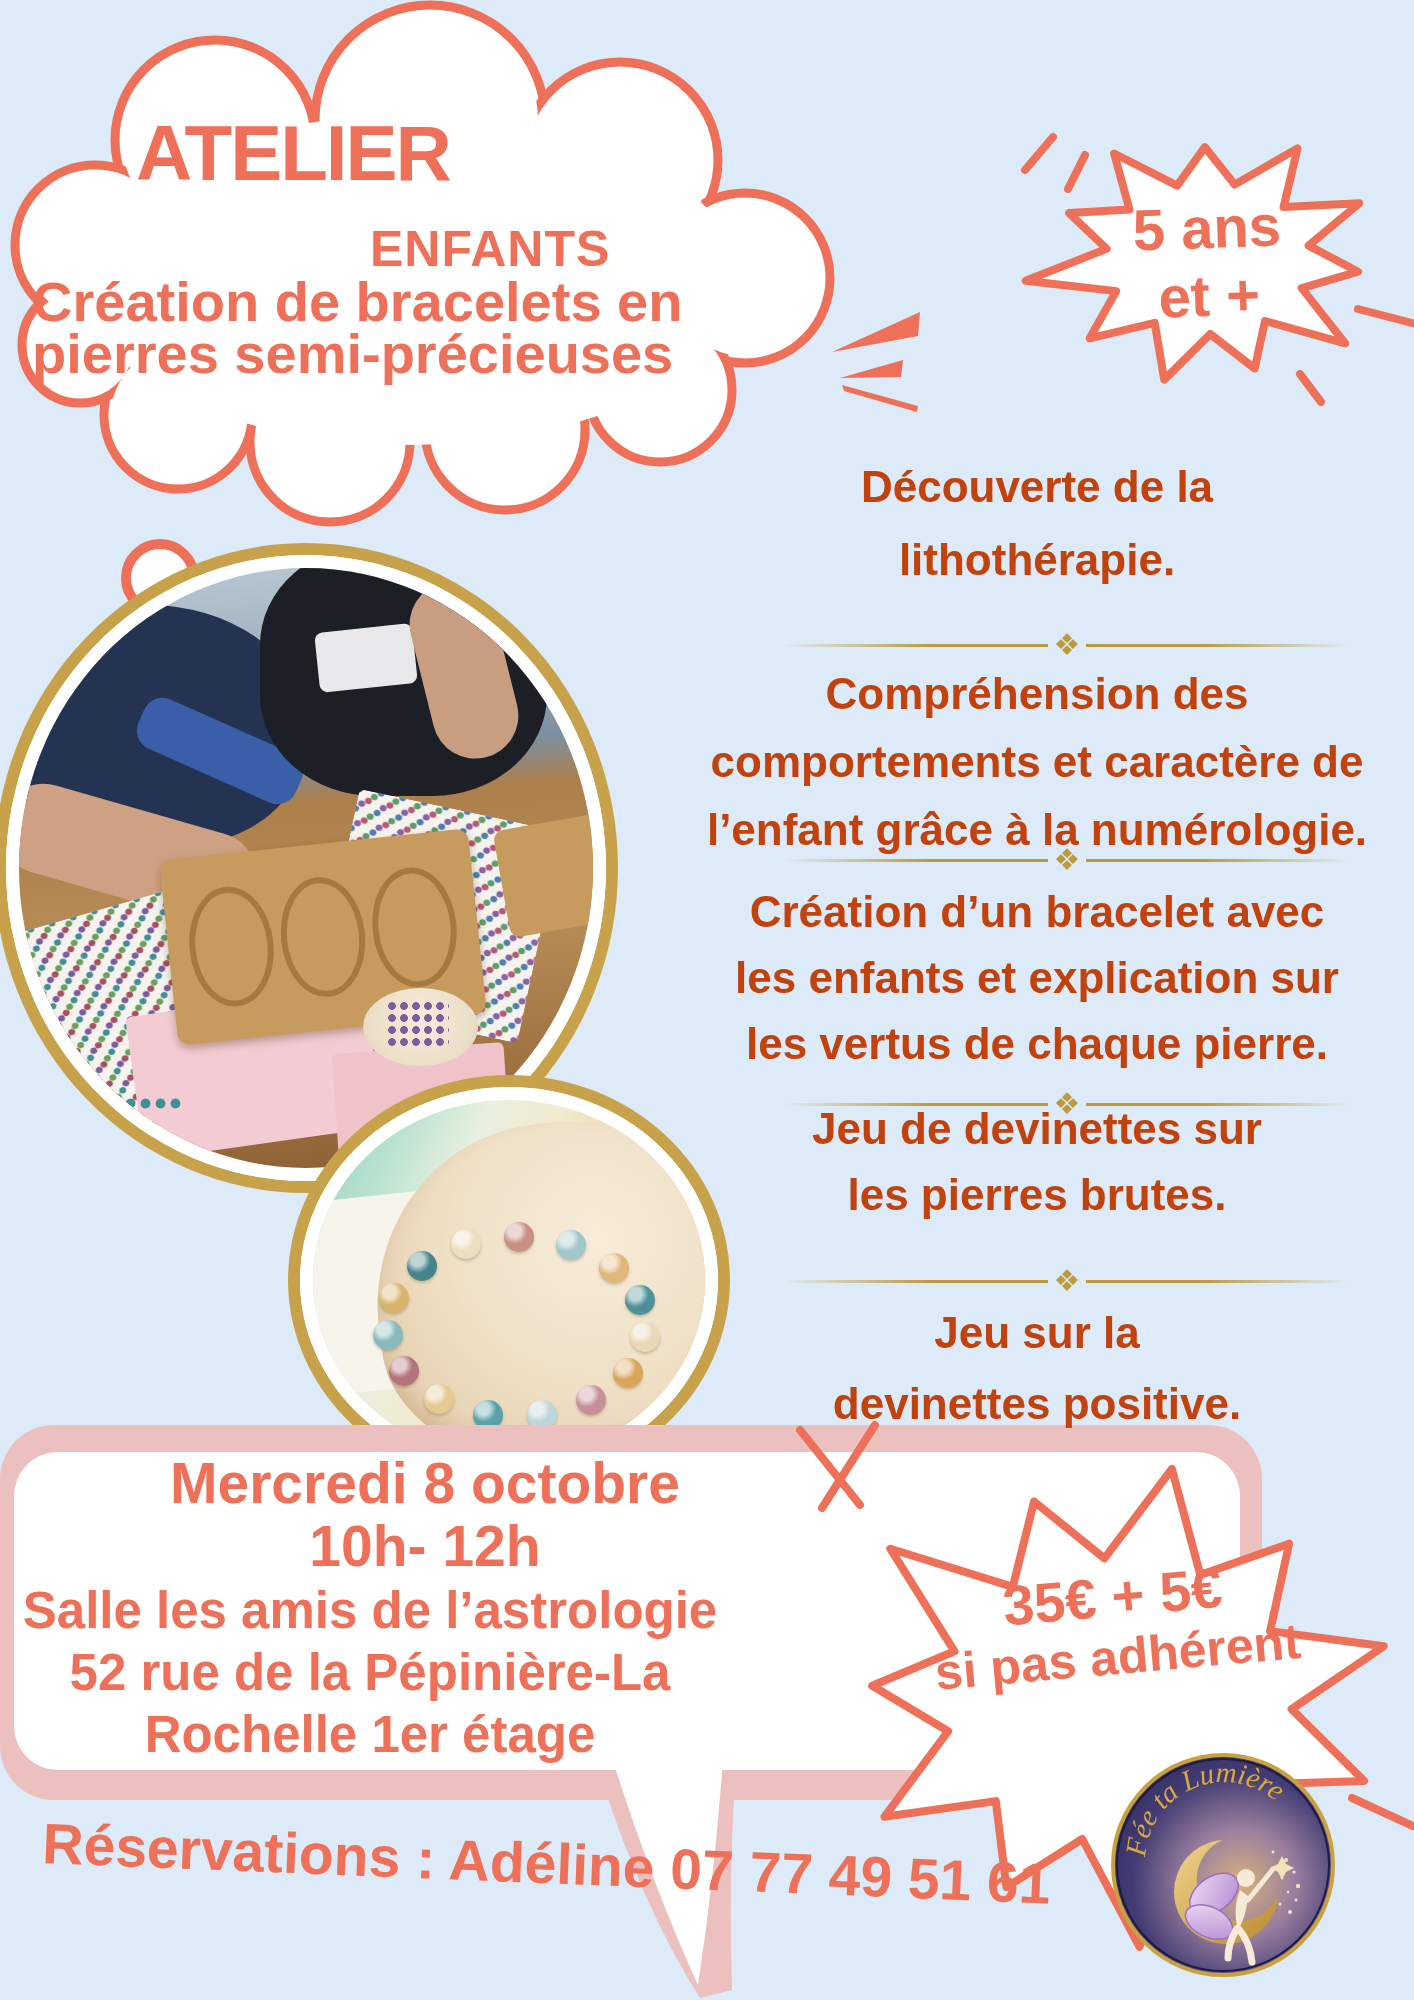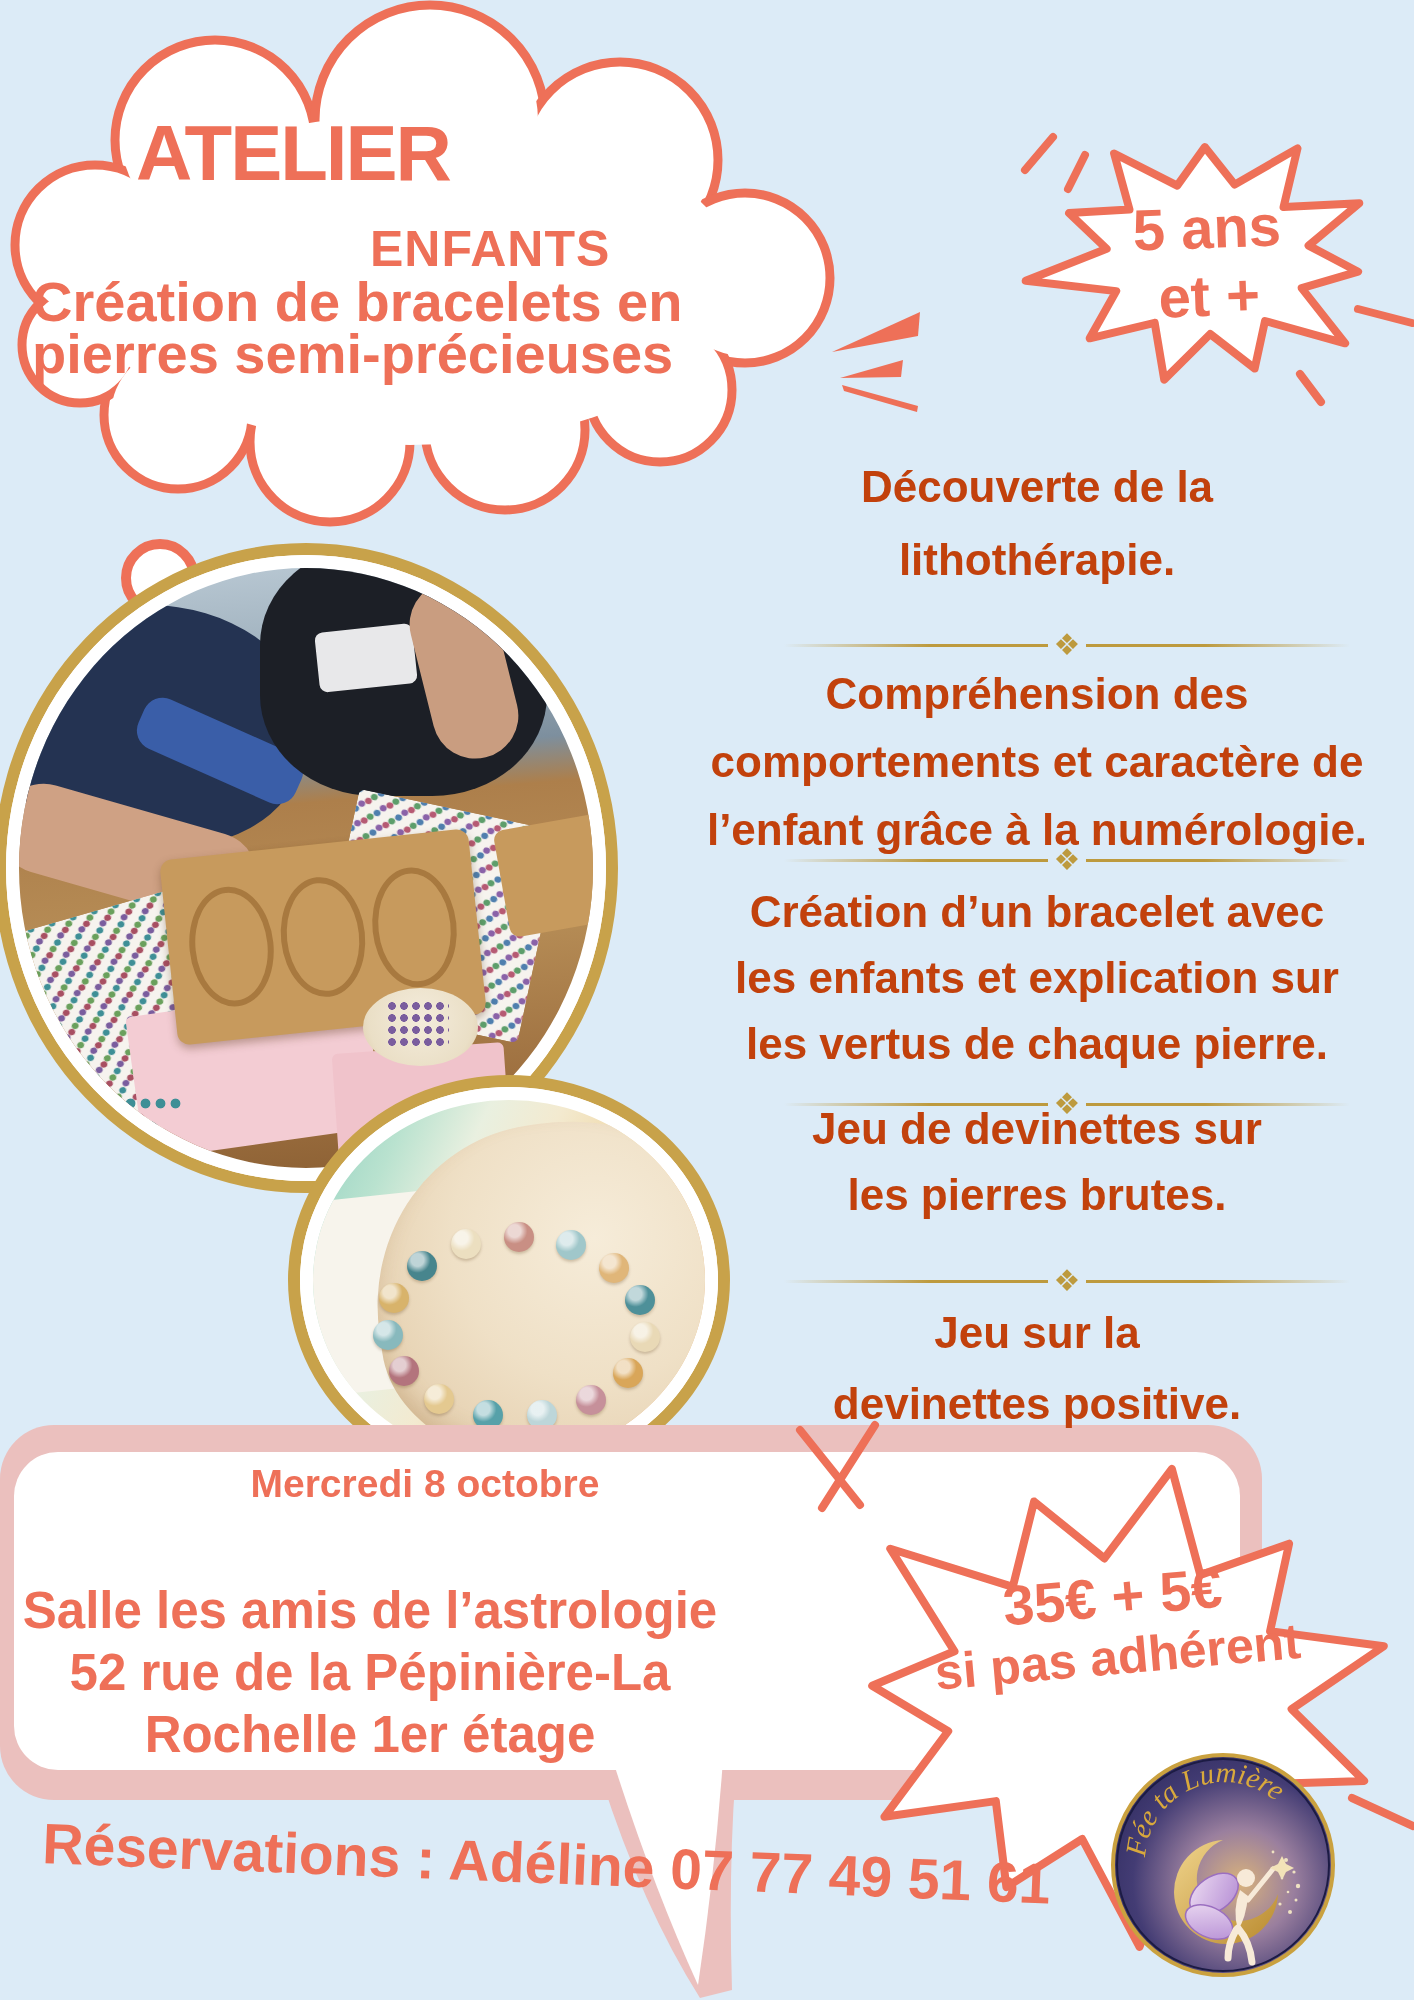--- a/index.html
+++ b/index.html
@@ -35,21 +35,21 @@
   #f4{top:1096px;line-height:66px;}
   #f5{top:1297px;line-height:71px;}
 
   .divider{left:784px;width:566px;height:30px;display:flex;align-items:center;justify-content:center;z-index:4;}
   .divider .line{flex:1;height:3px;}
   .divider .line.l{background:linear-gradient(90deg,rgba(189,154,62,0),#BD9A3E 55%,#BD9A3E);}
   .divider .line.r{background:linear-gradient(270deg,rgba(189,154,62,0),#BD9A3E 55%,#BD9A3E);}
   .divider .orn{color:#BD9A3E;font-size:30px;line-height:30px;padding:0 6px;}
   #d1{top:630px;} #d2{top:845px;} #d3{top:1089px;} #d4{top:1266px;}
 
-  .event-date{left:95px;top:1452px;width:660px;font-size:39px;line-height:63px;}
+  .event-date{left:95px;top:1452px;width:660px;font-size:57px;line-height:63px;}
   .event-venue{left:20px;top:1580px;width:700px;font-size:51px;line-height:62px;}
   .price-block{left:890px;top:1566px;width:450px;transform:rotate(-5deg);}
   .price-amount{font-size:56px;line-height:62px;}
   .price-cond{font-size:50px;line-height:58px;}
   .phone{left:44px;top:1810px;width:1220px;font-size:57px;transform:rotate(2.3deg);transform-origin:left top;}
 
   
   .photo{border-radius:50%;border:12px solid #C8A24A;background:#fff;}
   .photo .inner{width:100%;height:100%;border-radius:50%;border:13px solid #ffffff;overflow:hidden;position:relative;box-sizing:border-box;}
   #photo1{left:-6px;top:543px;width:600px;height:626px;}
@@ -211,20 +211,21 @@
 <div id="d4" class="abs divider">
     <div class="line l"></div>
     <div class="orn">❖</div>
     <div class="line r"></div>
   </div>
 <div id="f5" class="abs txt blue bold feature pre center">Jeu sur la
 devinettes positive.</div>
 
 <div class="abs txt coral bold event-date center">
   <div>Mercredi 8 octobre</div>
+  <div>10h- 12h</div>
 </div>
 <div class="abs txt coral bold event-venue pre center">Salle les amis de l’astrologie
 52 rue de la Pépinière-La
 Rochelle 1er étage</div>
 
 <div class="abs txt coral bold price-block center">
   <div class="price-amount">35€ + 5€</div>
   <div class="price-cond">si pas adhérent</div>
 </div>
 

